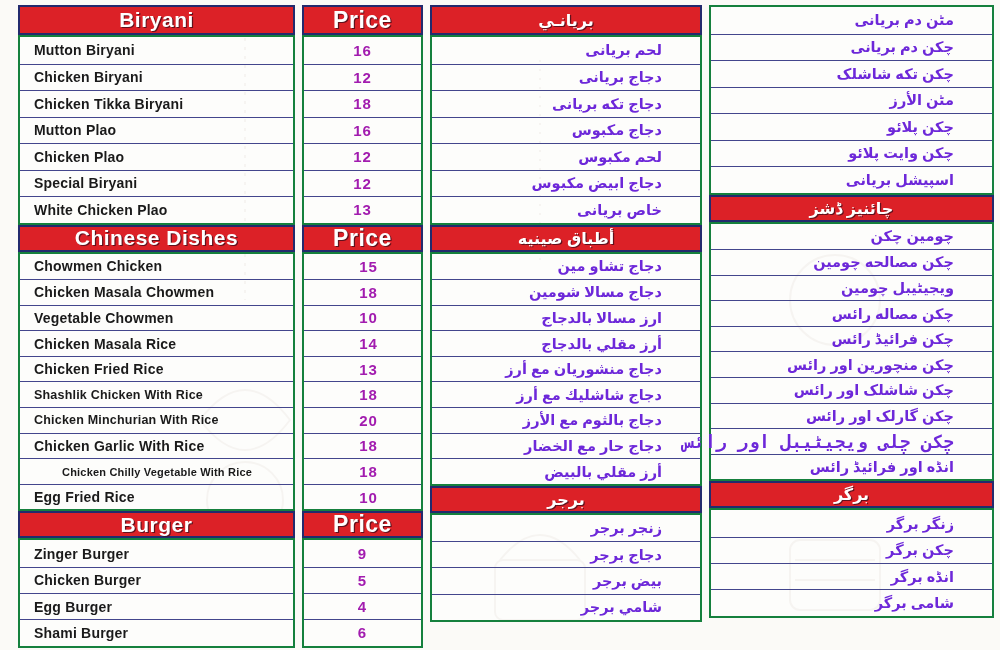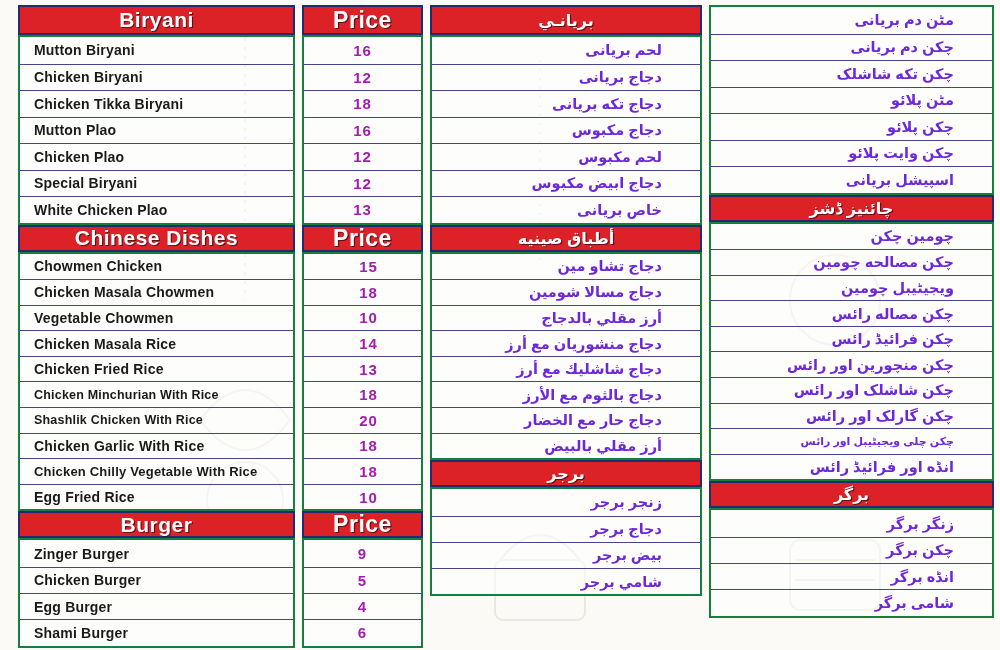--- a/index.html
+++ b/index.html
@@ -51,31 +51,31 @@
   .sec-body.s0 .row{height:26.5px;}
   .sec-body.s1 .row{height:25.6px;padding-left:12px;}
   .sec-body.s2 .row{height:26.3px;}
   .row + .row{border-top:1.5px solid #43468c;}
   #col-english .row{padding-left:14px;}
   #col-english .row span{
     font-weight:bold;color:#1a1a1a;font-size:14px;letter-spacing:.2px;
     white-space:nowrap;
   }
   #col-english .row span.sm{font-size:12.5px;}
-  #col-english .row span.xs{font-size:13px;}
+  #col-english .row span.xs{font-size:11px;margin-left:28px;}
   #col-price .row{justify-content:center;}
   #col-price .row span{font-weight:bold;color:#a21caf;font-size:15px;letter-spacing:1px;}
   #col-arabic .row,#col-urdu .row{
     direction:rtl;justify-content:flex-start;
     padding-right:38px;
   }
   #col-arabic .row span,#col-urdu .row span{
     font-weight:700;color:#6d28d9;font-size:14.5px;white-space:nowrap;
   }
-  #col-arabic .row span.sm,#col-urdu .row span.sm{font-size:11px;}
+  #col-arabic .row span.sm,#col-urdu .row span.sm{font-size:18px;font-family:Liberation Mono, monospace;}
 </style>
 </head>
 <body>
 
 <div class="watermark">
   <svg width="1000" height="650">
     <g stroke="#ebe7e0" stroke-width="2" fill="none">
       <line x1="245" y1="20" x2="245" y2="300" stroke-dasharray="3,6"></line>
       <path d="M200 420 q45 -60 90 0 q-45 60 -90 0 Z"></path>
       <circle cx="245" cy="500" r="38"></circle>
@@ -127,24 +127,24 @@
         <div class="row">
           <span>Vegetable Chowmen</span>
         </div>
         <div class="row">
           <span>Chicken Masala Rice</span>
         </div>
         <div class="row">
           <span>Chicken Fried Rice</span>
         </div>
         <div class="row">
+          <span class="sm">Shashlik Chicken With Rice</span>
+        </div>
+        <div class="row">
           <span class="sm">Chicken Minchurian With Rice</span>
-        </div>
-        <div class="row">
-          <span class="sm">Shashlik Chicken With Rice</span>
         </div>
         <div class="row">
           <span>Chicken Garlic With Rice</span>
         </div>
         <div class="row">
           <span class="xs">Chicken Chilly Vegetable With Rice</span>
         </div>
         <div class="row">
           <span>Egg Fried Rice</span>
         </div>
@@ -266,20 +266,23 @@
       </div>
       <div class="sec-header s1">أطباق صينيه</div>
       <div class="sec-body s1">
         <div class="row">
           <span>دجاج تشاو مين</span>
         </div>
         <div class="row">
           <span>دجاج مسالا شومين</span>
         </div>
         <div class="row">
+          <span>ارز مسالا بالدجاج</span>
+        </div>
+        <div class="row">
           <span>أرز مقلي بالدجاج</span>
         </div>
         <div class="row">
           <span>دجاج منشوريان مع أرز</span>
         </div>
         <div class="row">
           <span>دجاج شاشليك مع أرز</span>
         </div>
         <div class="row">
           <span>دجاج بالثوم مع الأرز</span>
@@ -312,21 +315,21 @@
         <div class="row">
           <span>مٹن دم بریانی</span>
         </div>
         <div class="row">
           <span>چکن دم بریانی</span>
         </div>
         <div class="row">
           <span>چکن تکه شاشلک</span>
         </div>
         <div class="row">
-          <span>مٹن پلائو</span>
+          <span>مٹن الأرز</span>
         </div>
         <div class="row">
           <span>چکن پلائو</span>
         </div>
         <div class="row">
           <span>چکن وایت پلائو</span>
         </div>
         <div class="row">
           <span>اسپیشل بریانی</span>
         </div>

